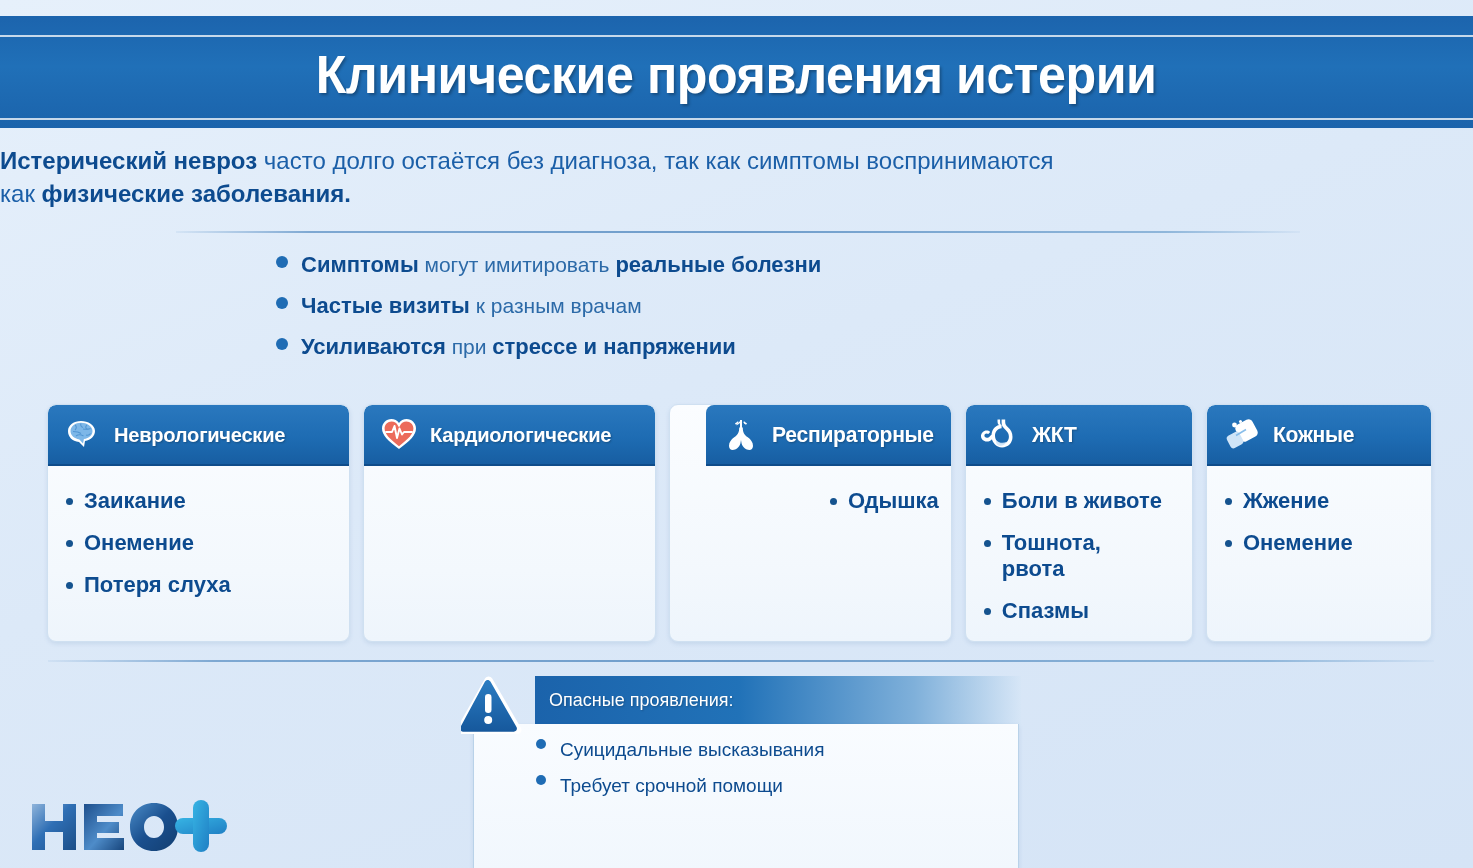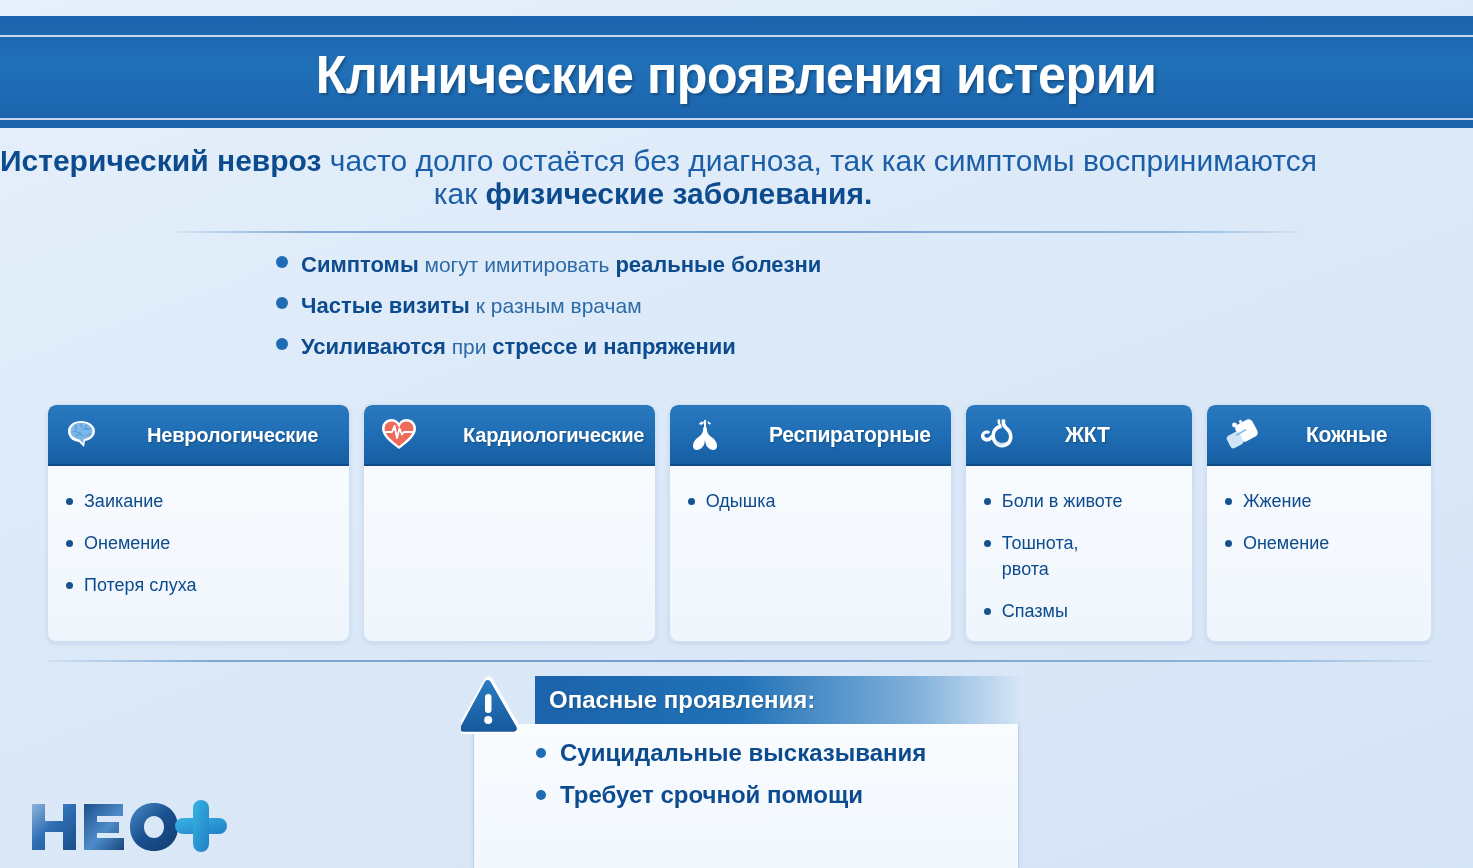--- a/index.html
+++ b/index.html
@@ -32,23 +32,22 @@
     letter-spacing: -0.5px;
     transform: scaleX(0.93);
     text-shadow: 2px 2px 3px rgba(0,0,0,0.28);
     white-space: nowrap;
     margin-top: 4px;
   }
 
   
   .intro {
     position: absolute; top: 144px; left: 0; width: 1306px;
-    text-align: center;
     color: #1b5fa8;
-    font-size: 30px;
+    font-size: 24px;
     line-height: 33px;
   }
   .intro b { color: #0d4b8f; font-weight: bold; }
   .intro .line { white-space: nowrap; }
 
   .divider {
     position: absolute; height: 2px;
     background: linear-gradient(90deg, rgba(140,180,220,0.15) 0%, #7ea8d2 12%, #6f9dcb 50%, #8fb6da 88%, rgba(140,180,220,0.1) 100%);
   }
   .divider.d1 { top: 231px; left: 176px; width: 1124px; }
@@ -83,33 +82,32 @@
     background: linear-gradient(180deg, #fbfdff 0%, #f3f8fd 70%, #eef5fc 100%);
     border-radius: 9px;
     border: 1px solid #cfe0f1;
     box-shadow: 0 2px 4px rgba(60,110,165,0.13);
     display: flex; flex-direction: column;
     overflow: hidden;
     position: relative;
   }
   .card.c0 { width: 308px; }
   .card.c1 { width: 298px; }
-  .card.c2 { width: 288px; }
+  .card.c2 { width: 288px; align-items: flex-end; }
   .card.c3 { width: 232px; }
   .card.c4 { width: 230px; }
 
   .card-head {
     height: 61px; flex: 0 0 61px;
     background: linear-gradient(180deg, #2a78be 0%, #1e6cb3 55%, #175ea2 100%);
     border-bottom: 2px solid #0f4c8a;
     border-radius: 8px 8px 0 0;
     display: flex; align-items: center;
     padding: 0 10px 0 14px;
     position: relative;
-    gap: 33px;
   }
   .card-icon {
     width: 42px; height: 42px; flex: 0 0 42px;
     margin-right: 10px;
     display: flex; align-items: center; justify-content: center;
   }
   .card-title {
     color: #ffffff; font-size: 22px; font-weight: bold;
     letter-spacing: -0.3px;
     transform: scaleX(0.96);
@@ -118,21 +116,21 @@
     text-shadow: 1px 1px 2px rgba(0,0,0,0.25);
   }
   .card.c0 .card-title,
   .card.c1 .card-title { font-size: 21px; }
 
   .card-body {
     flex: 1 1 auto; padding: 22px 12px 10px 18px;
   }
   .card-item {
     display: flex; align-items: flex-start;
-    color: #0d4b8f; font-size: 18px; font-weight: normal;
+    color: #0d4b8f; font-size: 22px; font-weight: bold;
     line-height: 26px;
     margin-bottom: 16px;
   }
   .card-item .bullet {
     width: 7px; height: 7px; border-radius: 50%;
     background: #15538f; margin-right: 11px;
     flex: 0 0 auto; margin-top: 10px;
   }
   .card-item .txt { white-space: pre-line; }
 
@@ -141,40 +139,40 @@
     position: absolute; top: 676px; left: 461px;
     width: 560px; height: 192px;
   }
   .warn-head {
     position: absolute; top: 0; left: 74px; width: 486px; height: 48px;
     background: linear-gradient(90deg, #1b63ab 0%, #2172b8 42%, #7fb0da 78%, rgba(210,230,246,0.25) 100%);
     display: flex; align-items: center;
     padding-left: 14px;
   }
   .warn-head-text {
-    color: #ffffff; font-size: 24px; font-weight: bold;
+    color: #ffffff; font-size: 18px; font-weight: normal;
     white-space: nowrap;
     text-shadow: 1px 1px 2px rgba(0,0,0,0.22);
   }
   .warn-triangle {
     position: absolute; top: -2px; left: 0;
     width: 84px; height: 62px; z-index: 3;
   }
   .warn-body {
     position: absolute; top: 48px; left: 12px;
     width: 546px; height: 148px;
     background: linear-gradient(180deg, #f9fcff 0%, #f1f7fd 100%);
     border: 1px solid #b9d2e9;
     border-top: none;
     box-shadow: 0 2px 4px rgba(60,110,165,0.14);
     padding: 15px 0 0 62px;
   }
   .warn-item {
-    display: flex; align-items: center;
-    color: #0d4b8f; font-size: 24px; font-weight: bold;
+    display: flex; 
+    color: #0d4b8f; font-size: 19px; font-weight: normal;
     margin-bottom: 14px; white-space: nowrap;
   }
   .warn-item .bullet {
     width: 10px; height: 10px; border-radius: 50%;
     background: #1f6cb4; margin-right: 14px; flex: 0 0 auto;
   }
 
   
   .logo {
     position: absolute; left: 26px; bottom: 10px;

